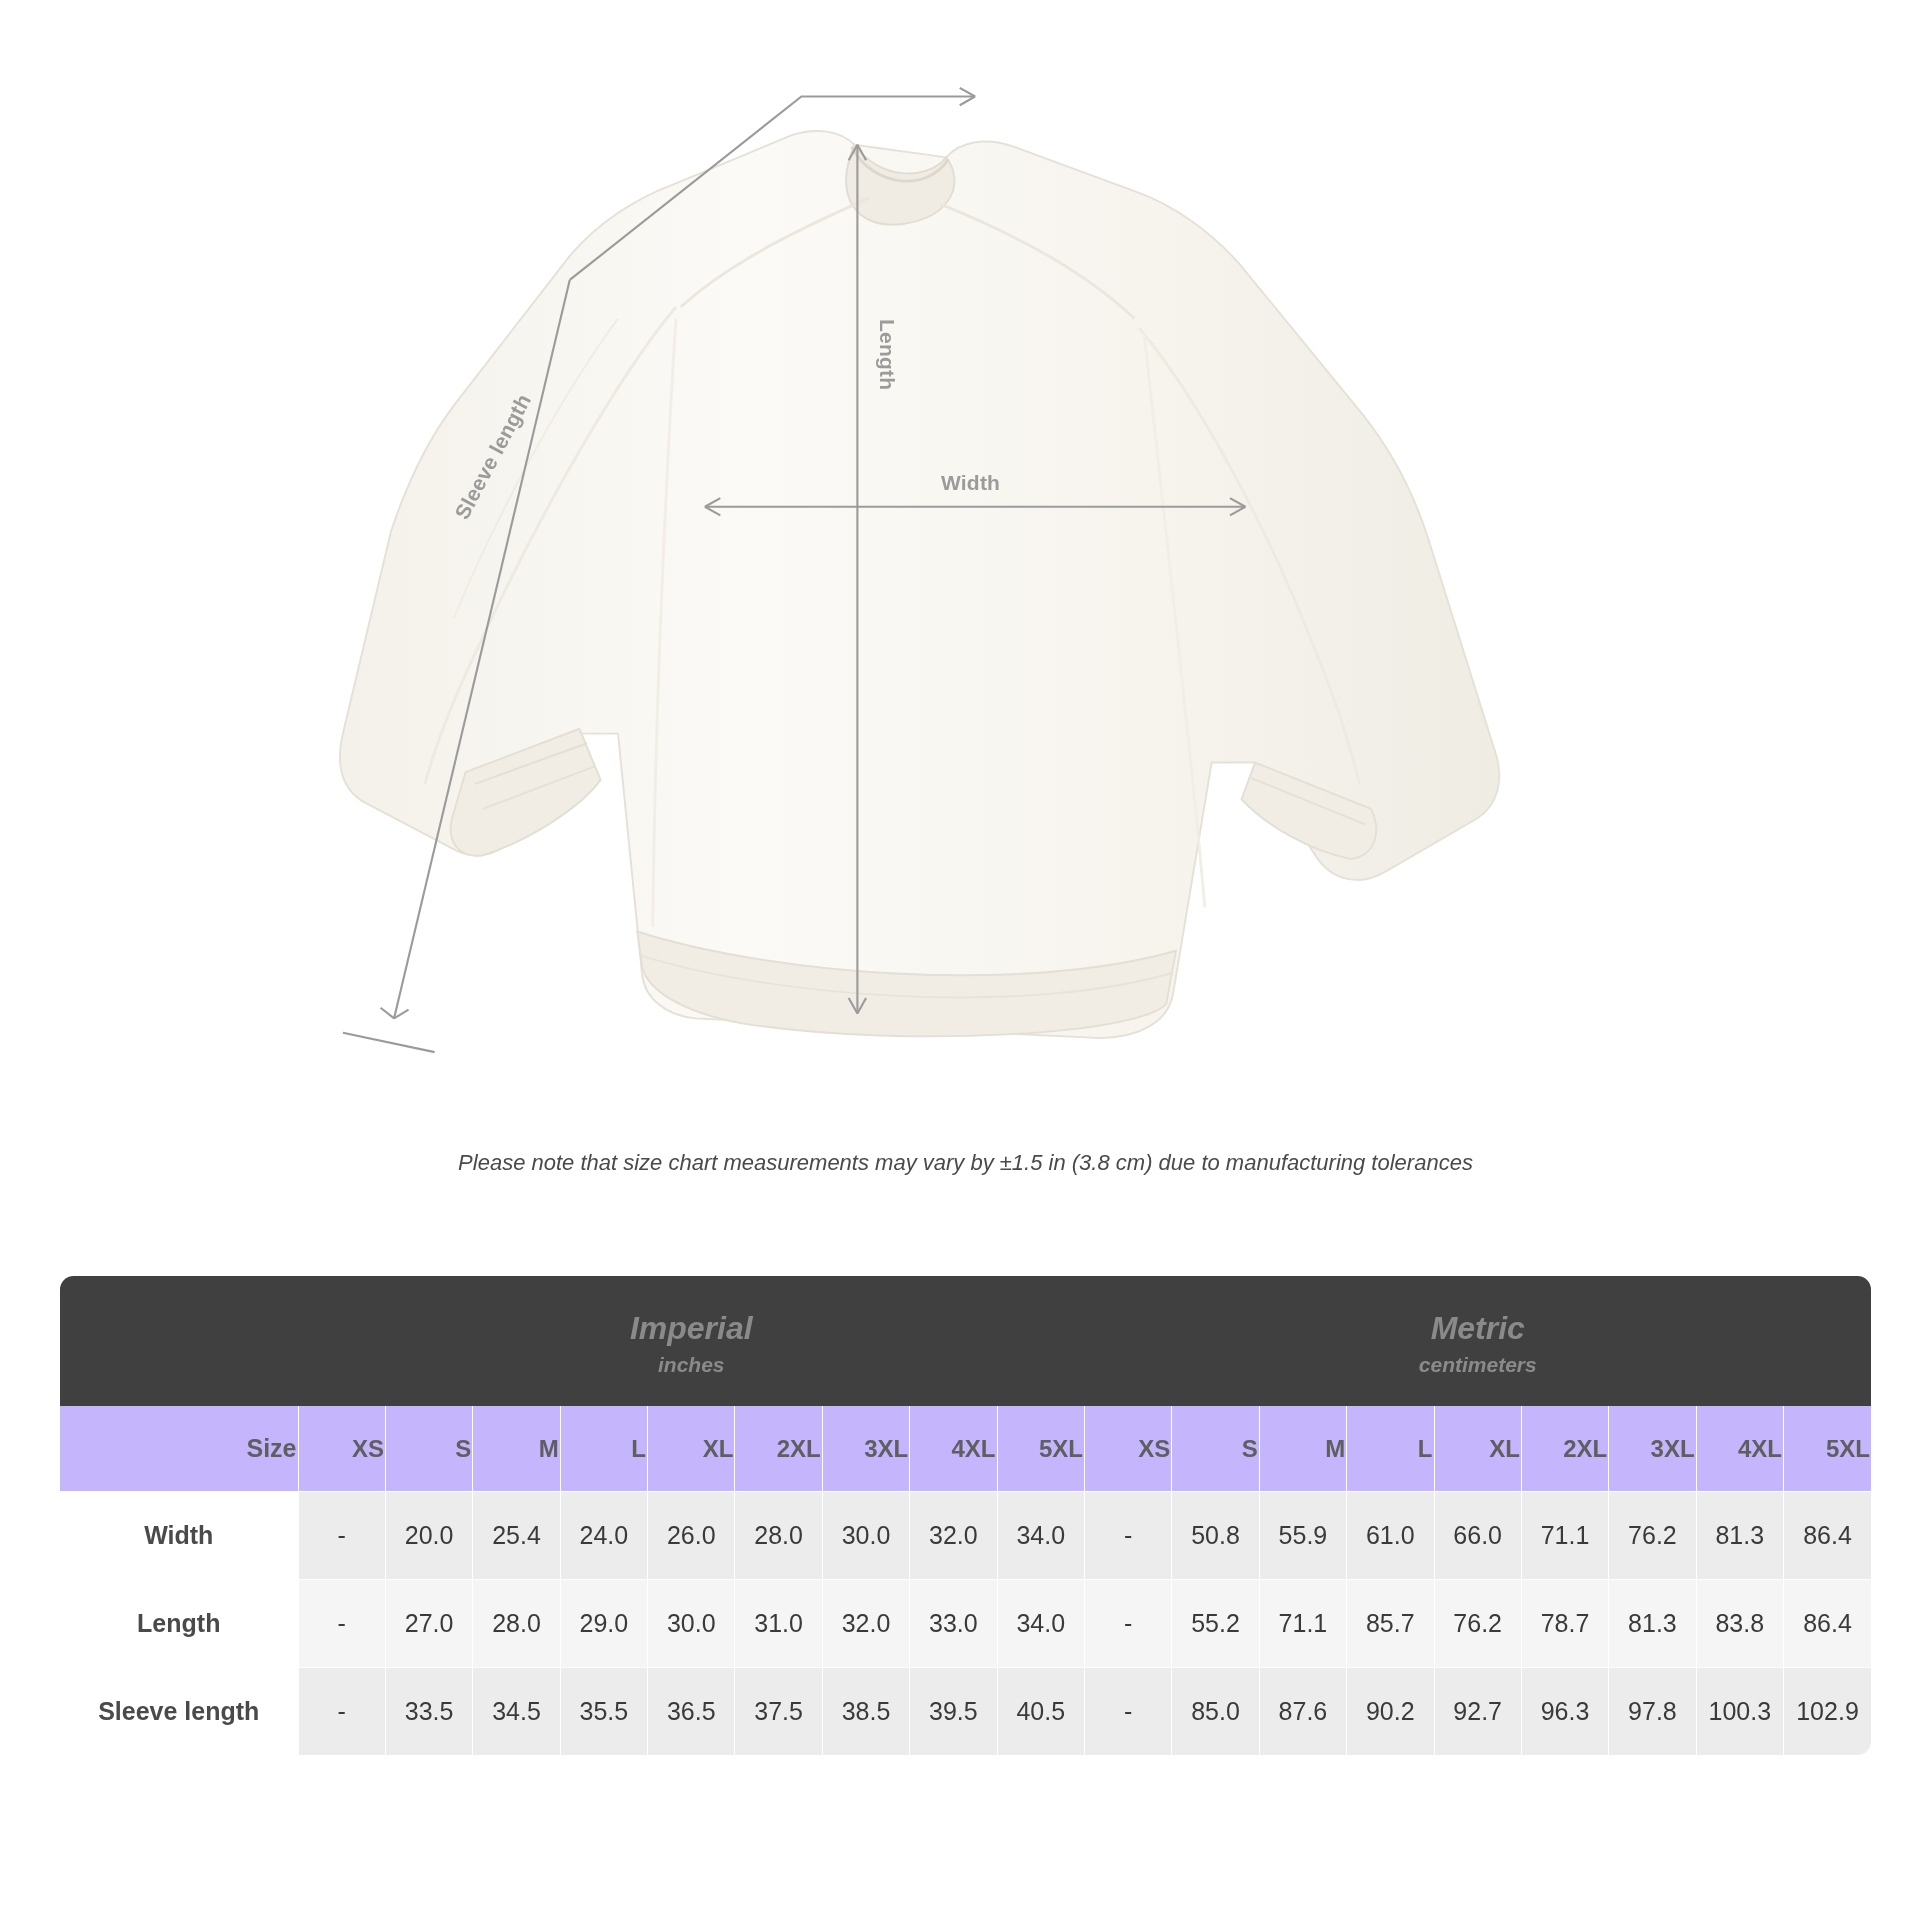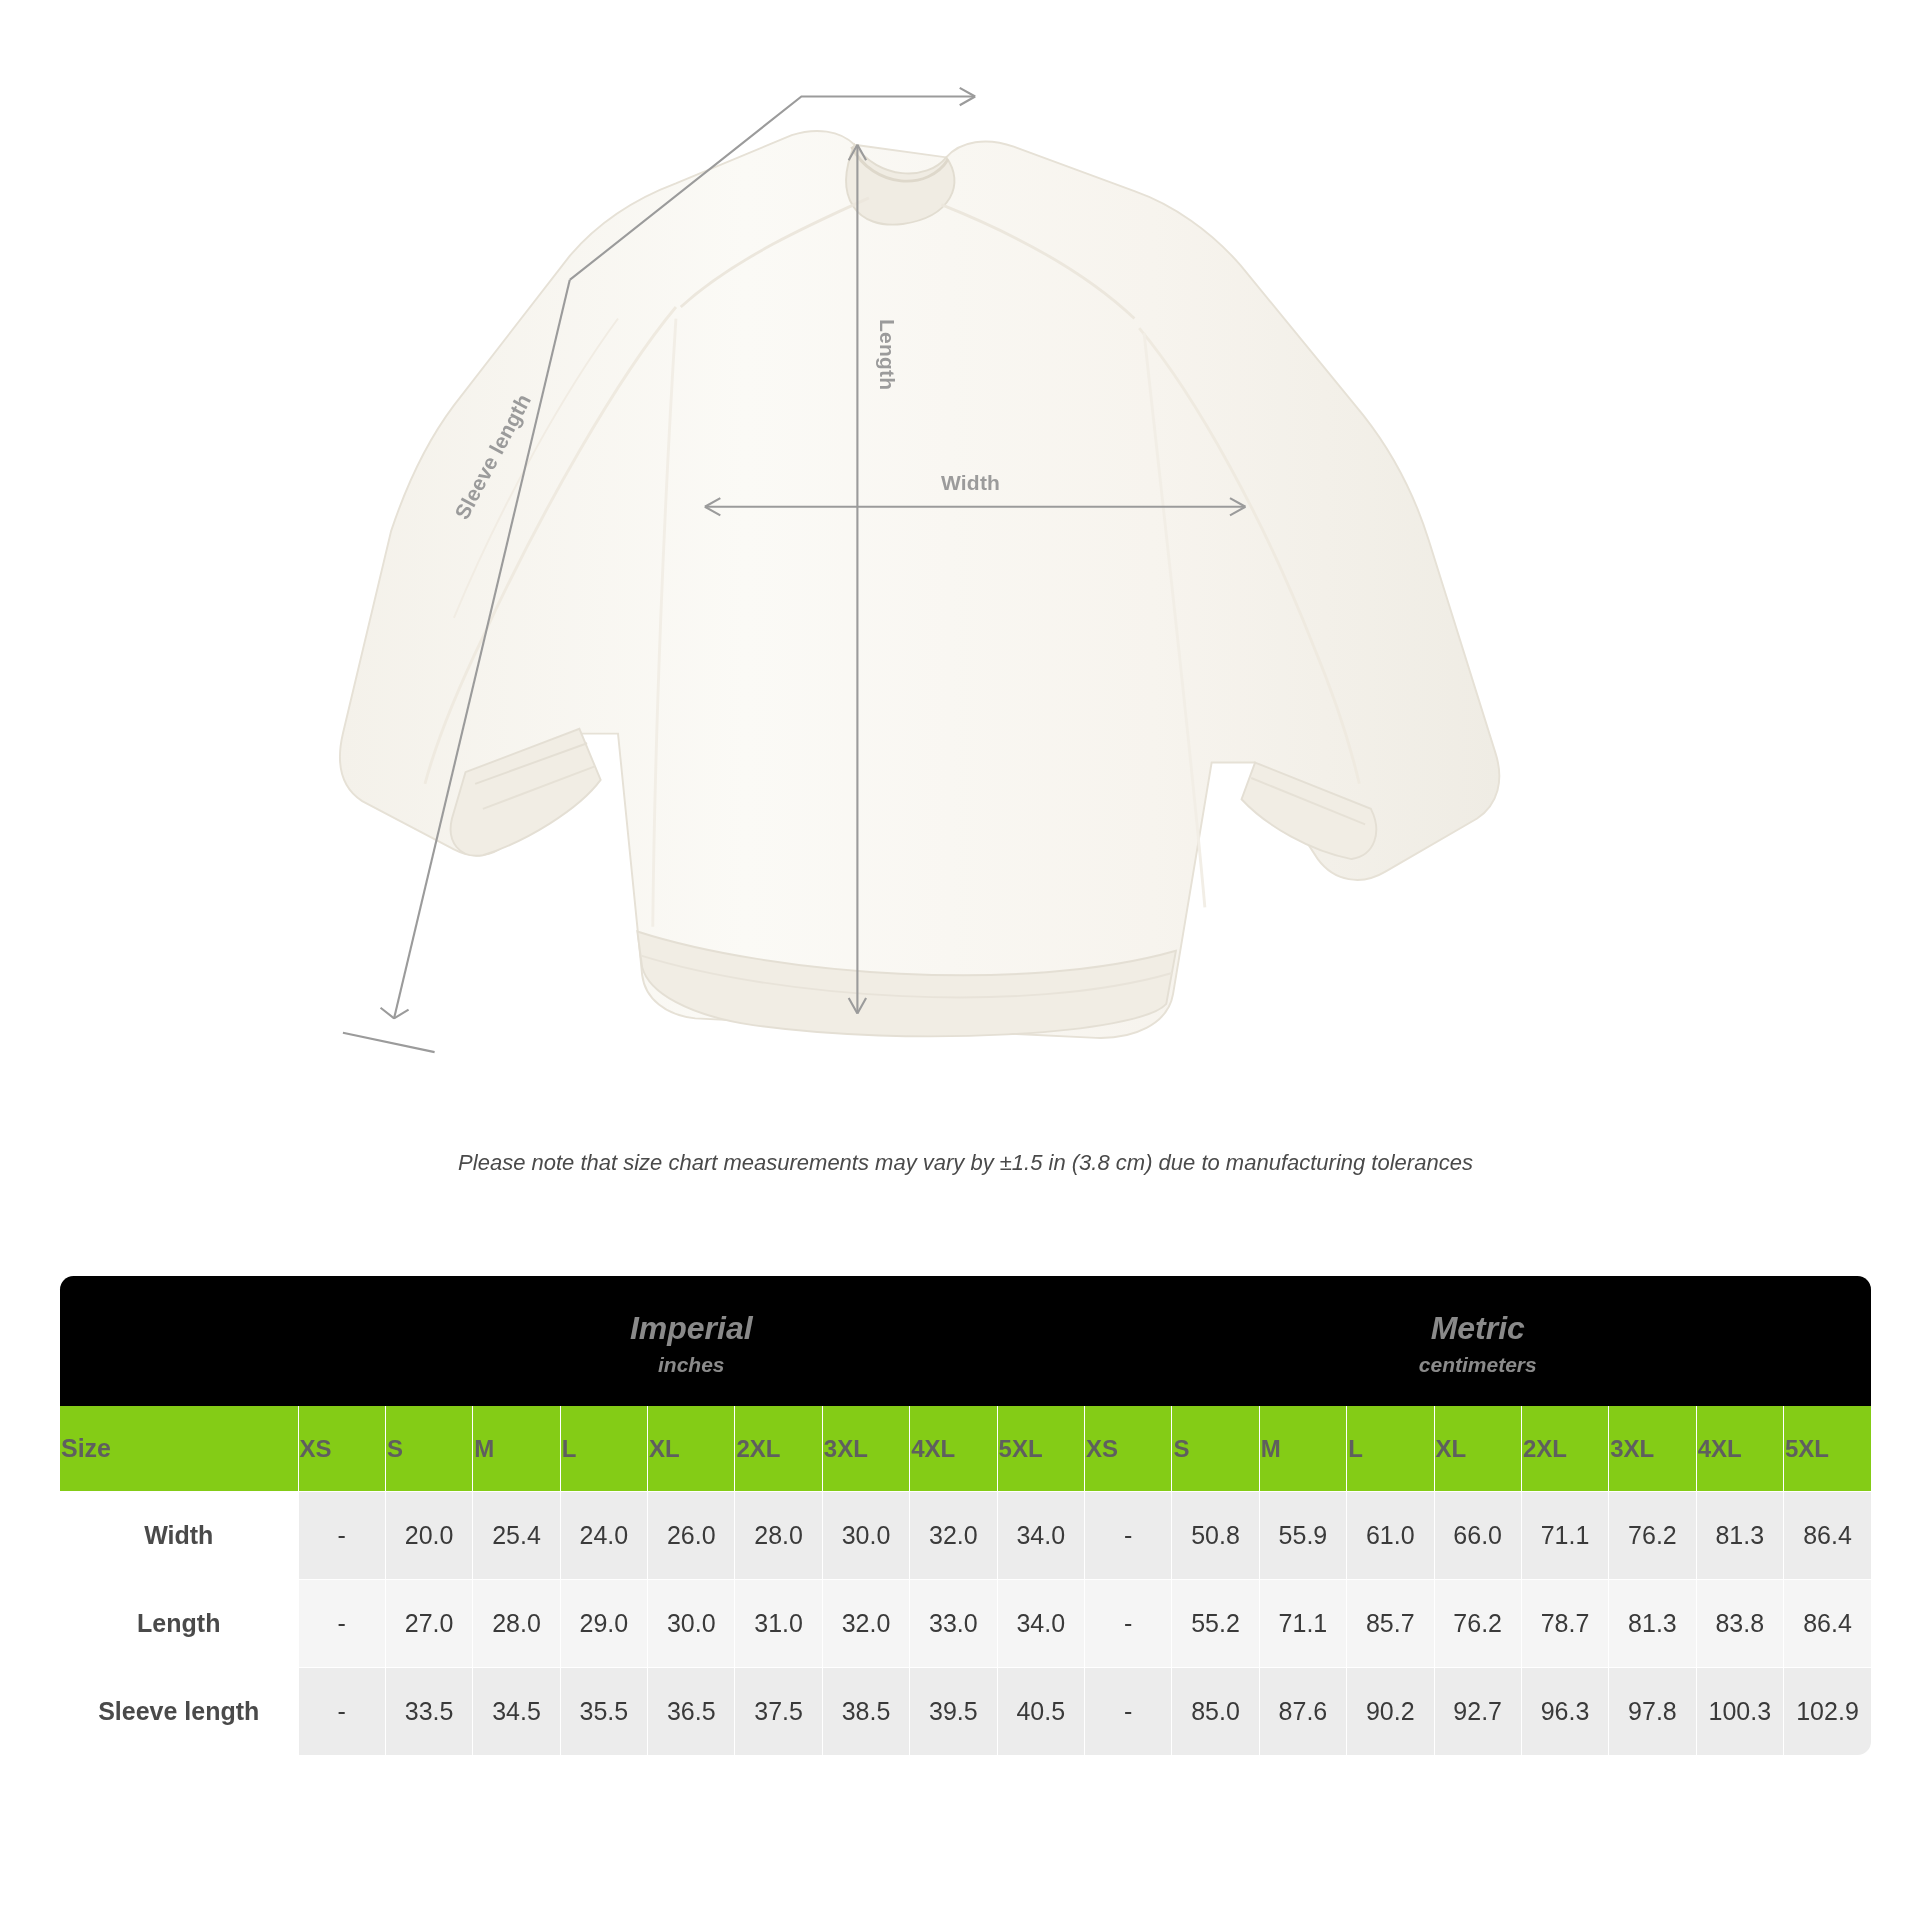--- a/index.html
+++ b/index.html
@@ -84,21 +84,21 @@
     top: 1276px;
     width: 1811px;
   }
   table.size-table {
     width: 1811px;
     border-collapse: collapse;
     table-layout: fixed;
     font-family: "Liberation Sans", sans-serif;
   }
   table.size-table tr.unit-row th {
-    background: #000000;
+    background: #404040;
     padding: 0;
   }
   .unit-head {
     padding: 33px 0 29px 0;
     text-align: center;
   }
   .unit-head .u-name {
     font-size: 32px;
     font-weight: bold;
     font-style: italic;
@@ -116,27 +116,27 @@
     border-top-left-radius: 13.5px;
   }
   .corner-cell-right {
     border-top-right-radius: 13.5px;
   }
 
   table.size-table td, table.size-table th {
     border: 0;
   }
   tr.header-row th {
-    background: #84cc16;
+    background: #c4b5fd;
     color: #5f5f5f;
     font-size: 24px;
     font-weight: bold;
     height: 83px;
     vertical-align: middle;
-    text-align: left;
+    text-align: right;
     border-right: 1.9px solid #ffffff;
     border-bottom: 1.9px solid #ffffff;
   }
   tr.header-row th.rowlabel {
     font-size: 25px;
   }
   tr.data-row td {
     font-size: 25px;
     color: #3a3a3a;
     height: 85px;

